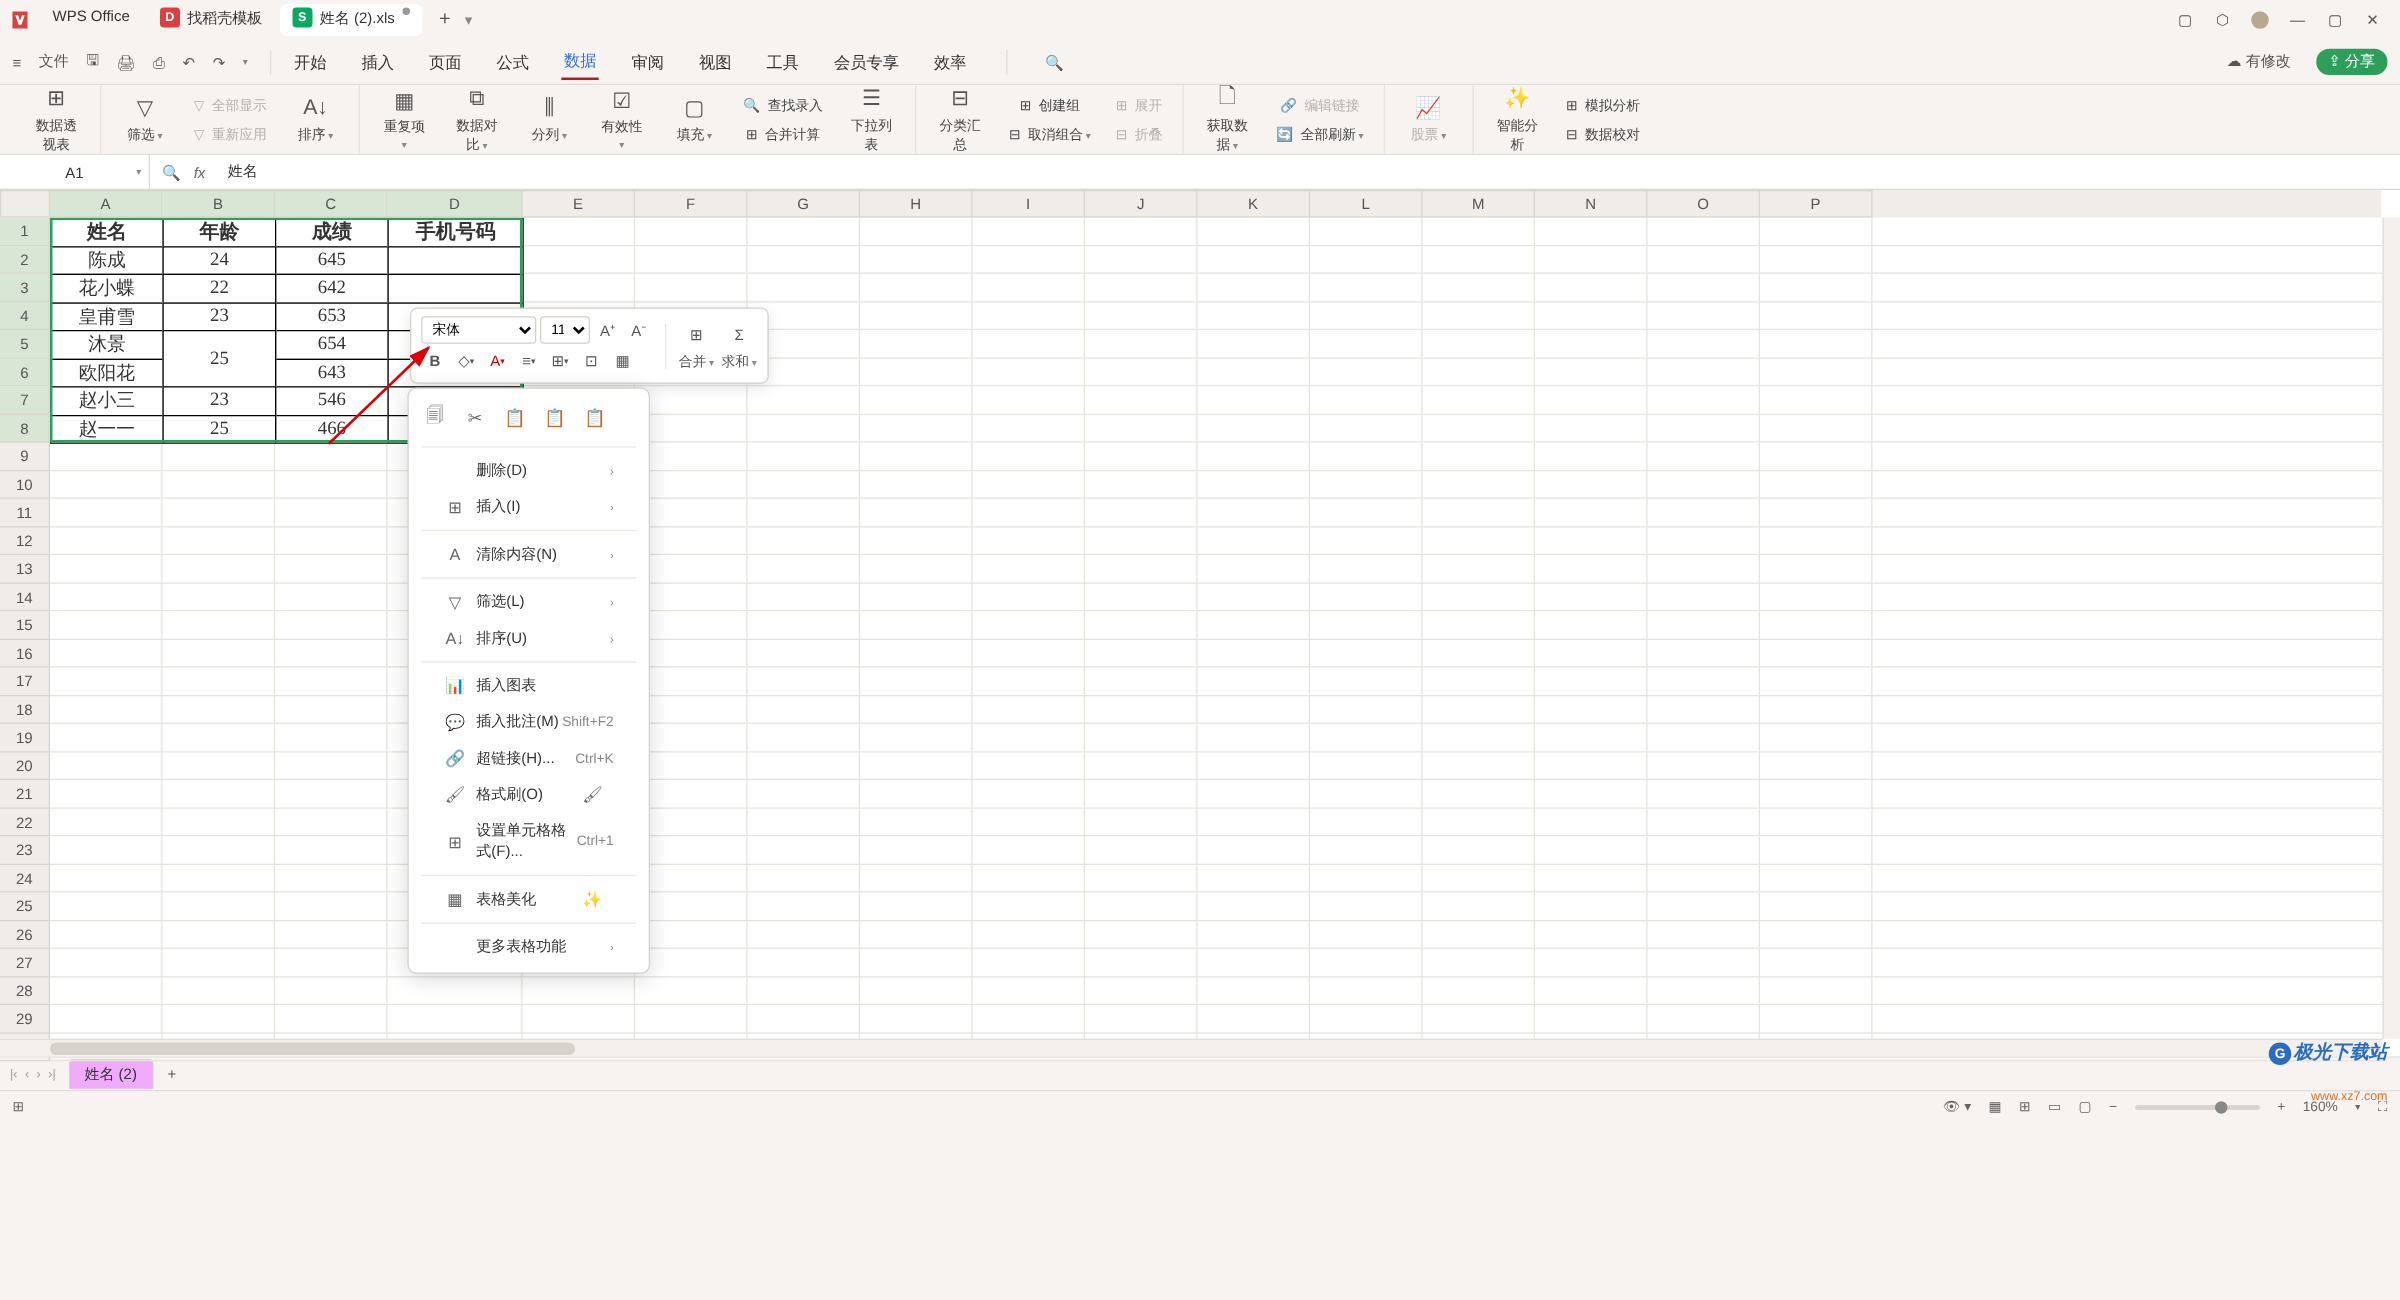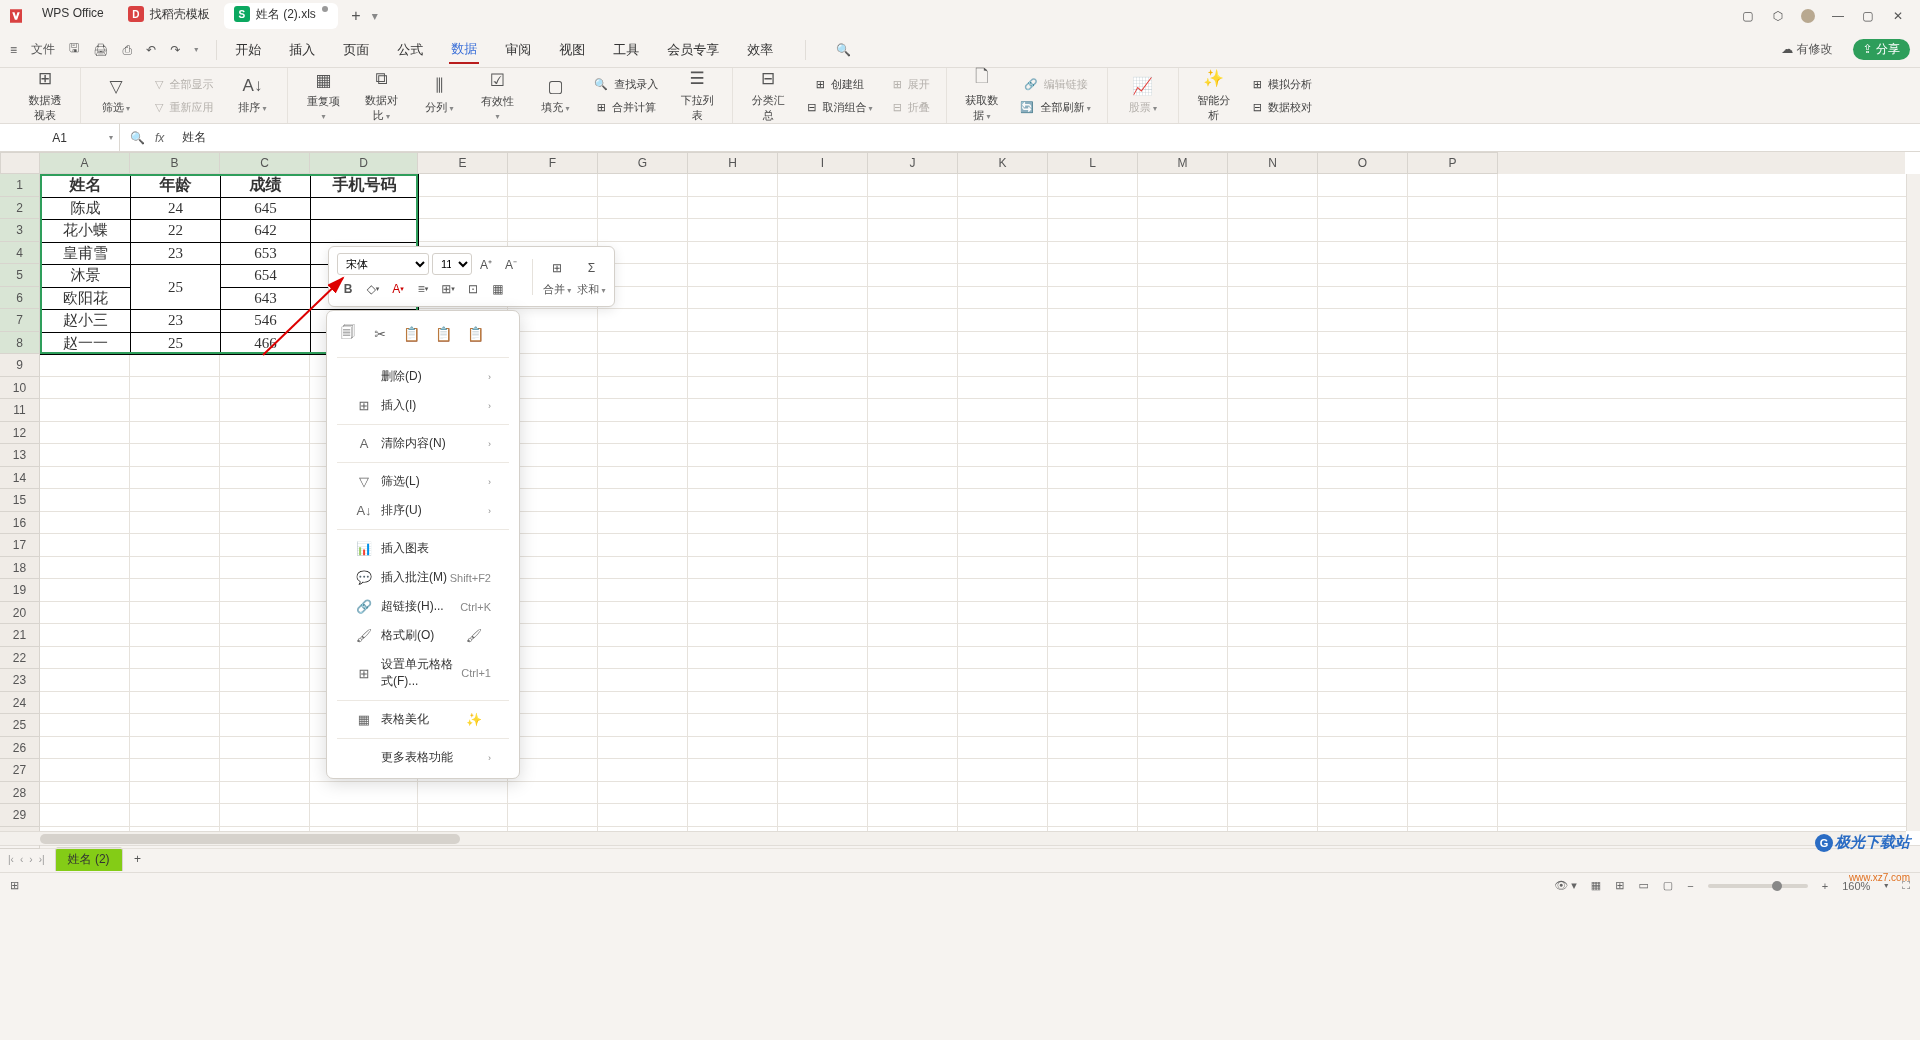--- a/index.html
+++ b/index.html
@@ -89,21 +89,21 @@
 .ctx-sep { height: 1px; background: #ece8e2; margin: 4px 10px; }
 .ctx-icons-top { display: flex; gap: 10px; padding: 6px 10px 8px; justify-content:flex-start; }
 .ctx-icons-top .ci { width: 22px; height: 22px; display: flex; align-items: center; justify-content: center; color: #666; font-size: 14px; }
 
 
 .arrow-svg { position: absolute; z-index: 12; pointer-events: none; }
 
 
 .sheetbar { height: 27px; background: #f6f3f0; border-top: 1px solid #e1ddd8; display: flex; align-items: center; padding: 0 8px; }
 .sheet-nav { display: flex; gap: 6px; color: #999; font-size: 10px; margin-right: 10px; }
-.sheet-tab { padding: 3px 12px; background: #84cc16; border: 1px solid #d8d4ce; border-bottom: none; border-radius: 4px 4px 0 0; font-size: 12px; }
+.sheet-tab { padding: 3px 12px; background: #f0abfc; border: 1px solid #d8d4ce; border-bottom: none; border-radius: 4px 4px 0 0; font-size: 12px; }
 .sheet-plus { width: 22px; height: 22px; display: flex; align-items: center; justify-content: center; color: #555; margin-left: 4px; }
 
 
 .statusbar { height: 26px; background: #f6f3f0; border-top: 1px solid #e1ddd8; display: flex; align-items: center; padding: 0 10px; font-size: 11px; color: #666; }
 .statusbar .sright { margin-left: auto; display: flex; align-items: center; gap: 14px; }
 .zoomslider { width:100px; height:4px; background:#d8d4ce; border-radius:2px; position:relative; }
 .zoomslider .thumb { position:absolute; right:26px; top:-3px; width:10px; height:10px; border-radius:50%; background:#888; }
 
 
 .watermark { position:absolute; right:10px; bottom:15px; text-align:right; z-index:50; pointer-events:none; }

